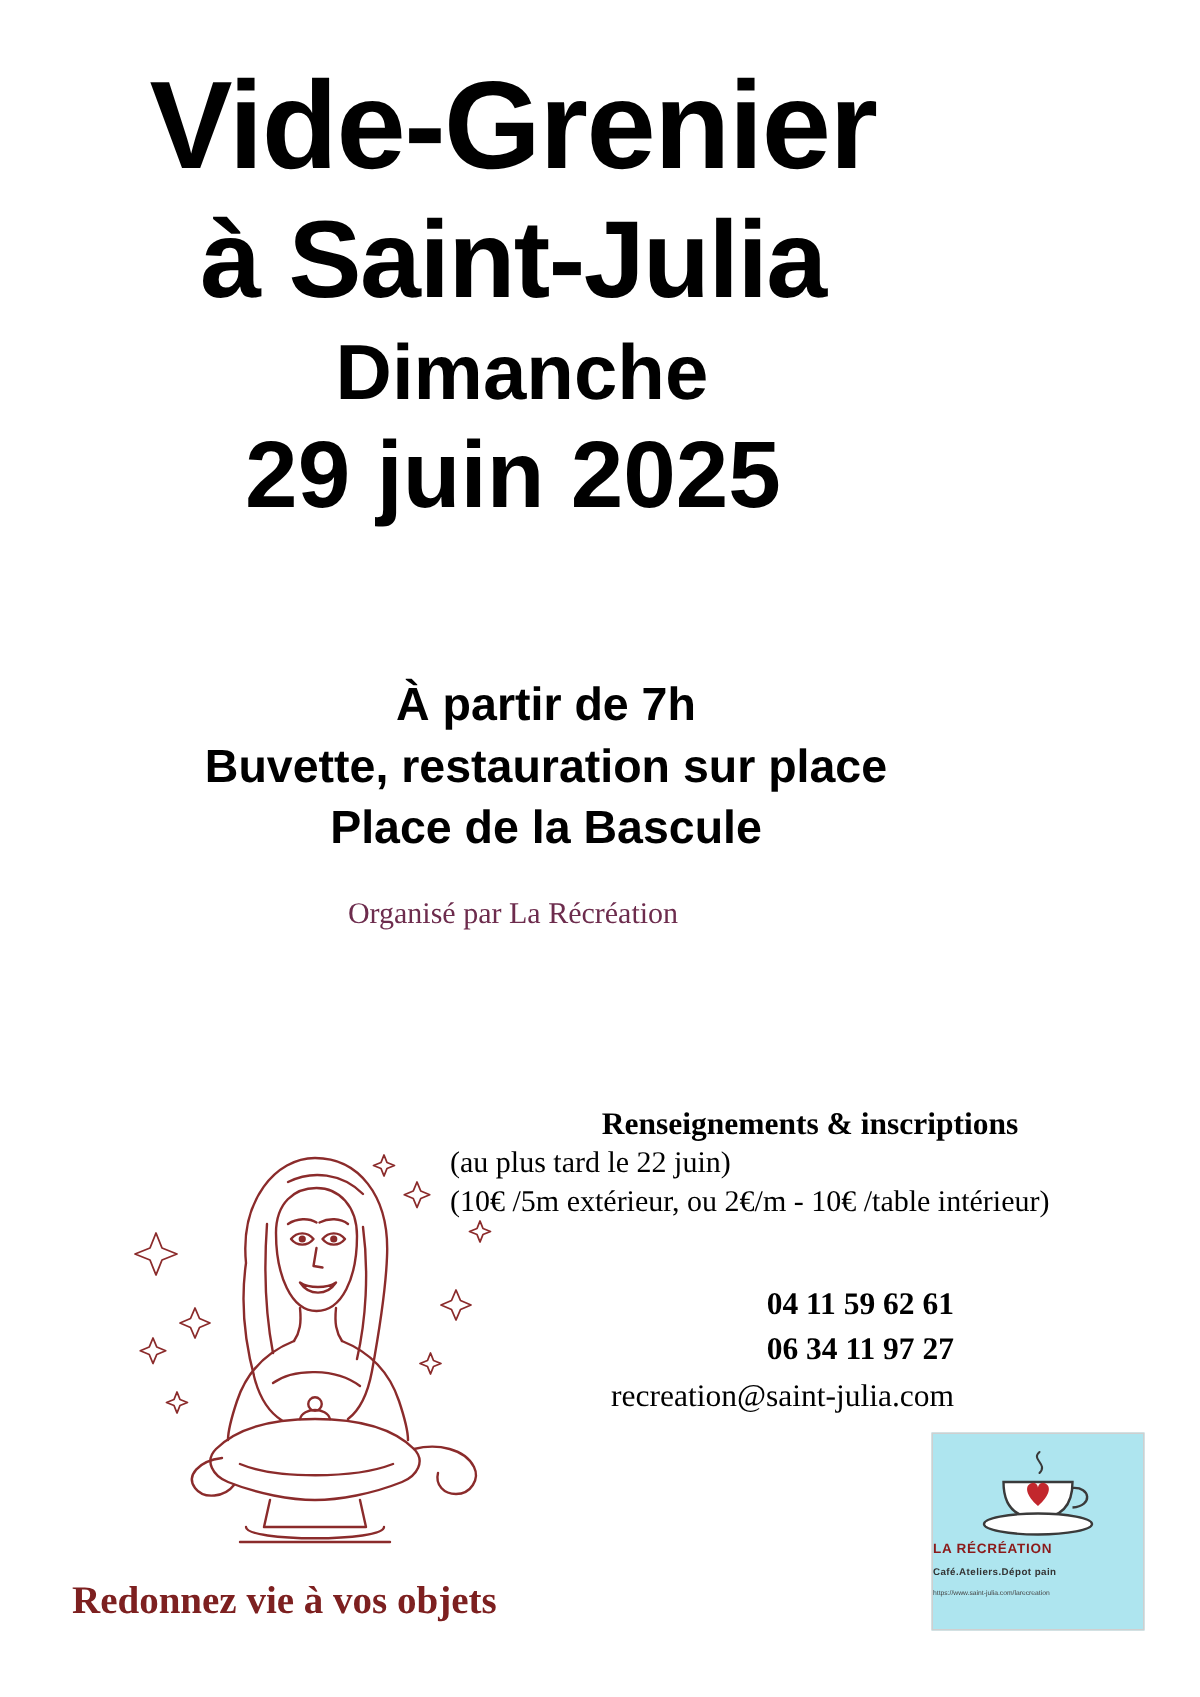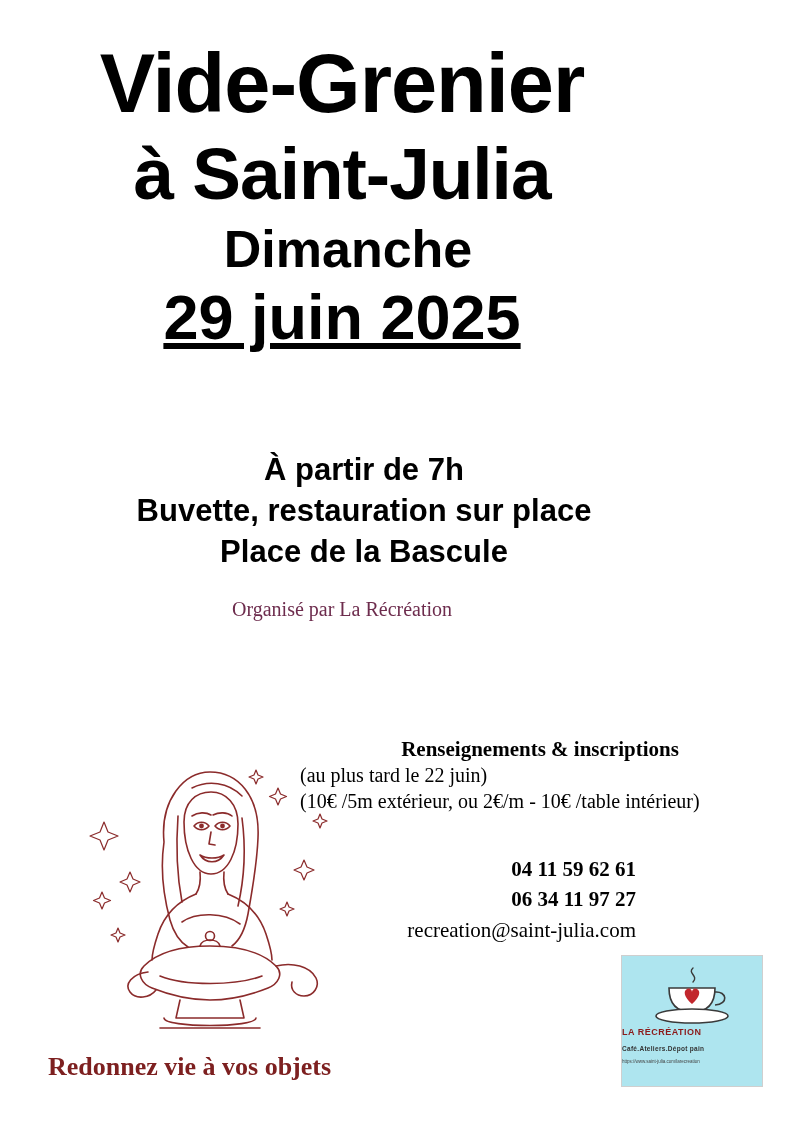--- a/index.html
+++ b/index.html
@@ -45,21 +45,20 @@
     font-weight: bold;
     line-height: 1.15;
     margin-top: 6px;
     margin-left: 12px;
   }
   .title-line4 {
     font-size: 63px;
     font-weight: bold;
     line-height: 1.12;
     margin-top: 2px;
-    text-decoration: underline;
   }
 
   
   .details {
     text-align: center;
     margin-top: 96px;
     padding-left: 44px;
   }
   .details div {
     font-size: 31px;

